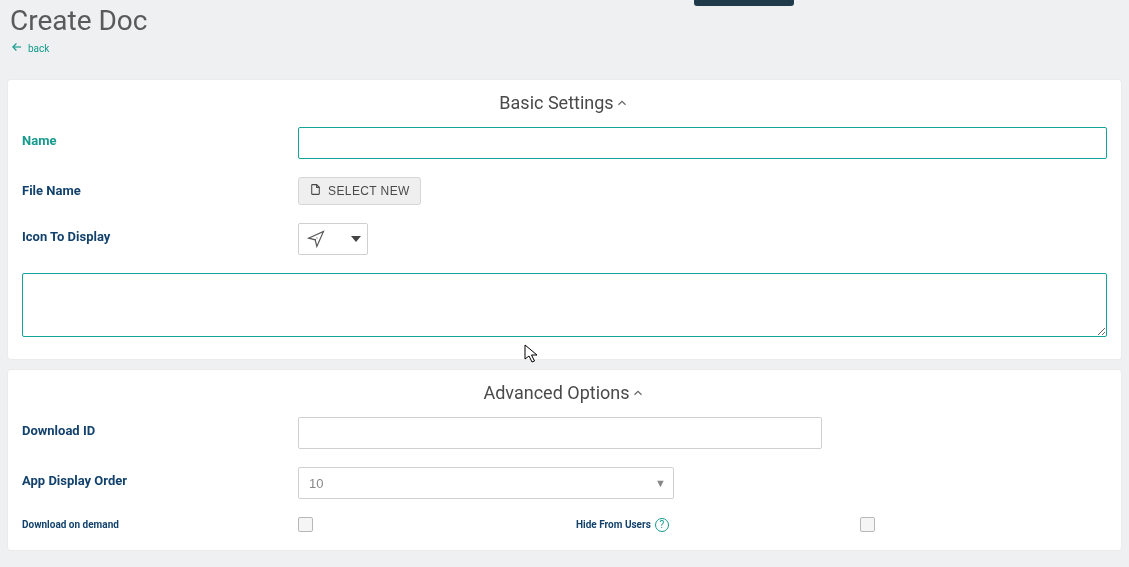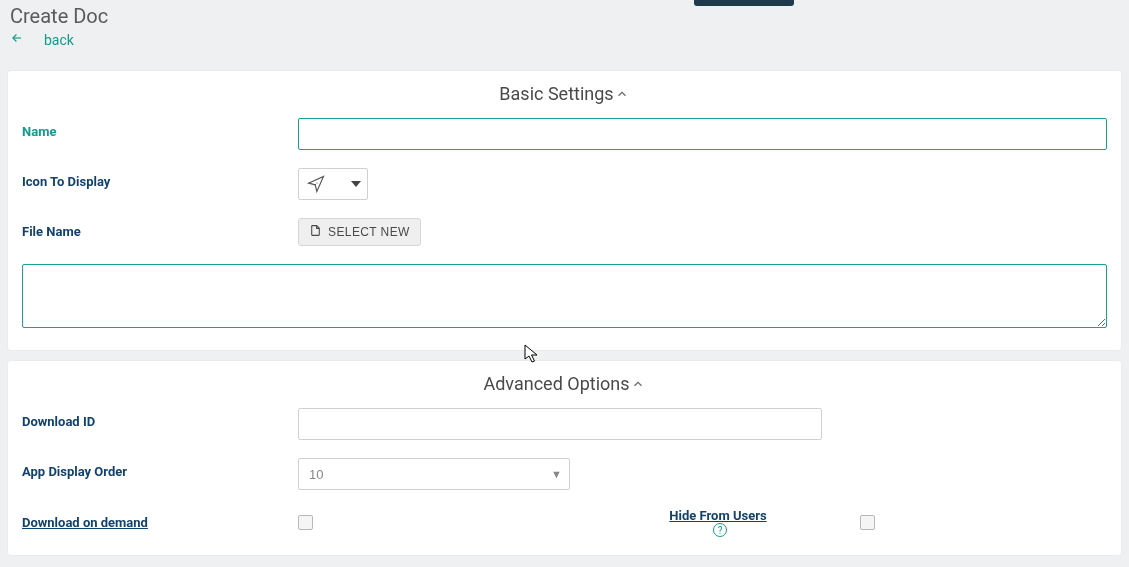--- a/index.html
+++ b/index.html
@@ -32,32 +32,32 @@
     position: absolute;
     left: 694px;
     top: 0;
     width: 100px;
     height: 6px;
     background: #1f3a4a;
     border-radius: 0 0 3px 3px;
   }
 
   .page-title {
-    font-size: 20px;
+    font-size: 28px;
     font-weight: 400;
     color: var(--text-dark);
     margin: 4px 0 2px 2px;
   }
 
   .back-link {
     display: inline-flex;
     align-items: center;
-    gap: 20px;
+    gap: 4px;
     color: var(--teal);
-    font-size: 14px;
+    font-size: 10px;
     text-decoration: none;
     margin-left: 2px;
     cursor: pointer;
   }
   .back-link svg { width: 14px; height: 14px; }
 
   .panel {
     background: var(--panel-bg);
     border-radius: 3px;
     margin-top: 22px;
@@ -169,21 +169,21 @@
   }
   .icon-picker .caret {
     width: 0; height: 0;
     border-left: 5px solid transparent;
     border-right: 5px solid transparent;
     border-top: 6px solid #444;
   }
 
   .select-wrap {
     position: relative;
-    width: 272px;
+    width: 376px;
   }
   .select-wrap select {
     width: 100%;
     height: 32px;
     border: 1px solid var(--border-gray);
     border-radius: 2px;
     background: #fff;
     padding: 4px 26px 4px 10px;
     font-size: 13px;
     color: #888;
@@ -201,24 +201,23 @@
 
   .two-col-row {
     display: flex;
     align-items: center;
   }
   .two-col-row .col {
     display: flex;
     align-items: center;
   }
   .two-col-row .col .lbl {
-    font-size: 13px;
+    font-size: 10px;
     font-weight: 700;
     color: var(--label-blue);
-    text-decoration: underline;
   }
   .checkbox {
     width: 15px; height: 15px;
     border: 1px solid #b8b8b8;
     background: #f5f5f5;
     border-radius: 2px;
     display: inline-block;
     cursor: pointer;
   }
   .help-icon {
@@ -272,49 +271,49 @@
     </div>
 
     <div class="form-row">
       <div class="form-label teal">Name</div>
       <div class="form-field">
         <input type="text" class="teal-input" value="" style="">
       </div>
     </div>
 
     <div class="form-row">
+      <div class="form-label">File Name</div>
+      <div class="form-field">
+        <button class="select-new-btn">
+          <span>
+            <svg viewBox="0 0 24 24" fill="none" stroke="currentColor" stroke-width="2">
+              <path d="M14 3H6a1 1 0 0 0-1 1v16a1 1 0 0 0 1 1h12a1 1 0 0 0 1-1V8z"></path>
+              <path d="M14 3v5h5"></path>
+            </svg>
+          </span>
+          <span>SELECT NEW</span>
+        </button>
+      </div>
+    </div>
+
+    <div class="form-row">
       <div class="form-label">Icon To Display</div>
       <div class="form-field">
         <div class="icon-picker">
           <span class="icon-slot">
             <svg viewBox="0 0 24 24" width="20" height="20" fill="none" stroke="currentColor" stroke-width="1.4">
               <path d="M3 11l18-8-8 18-2-8-8-2z"></path>
               <path d="M11 13l3-3" stroke-dasharray="1 1.6"></path>
             </svg>
           </span>
           <span class="caret"></span>
         </div>
       </div>
     </div>
 
-    <div class="form-row">
-      <div class="form-label">File Name</div>
-      <div class="form-field">
-        <button class="select-new-btn">
-          <span>
-            <svg viewBox="0 0 24 24" fill="none" stroke="currentColor" stroke-width="2">
-              <path d="M14 3H6a1 1 0 0 0-1 1v16a1 1 0 0 0 1 1h12a1 1 0 0 0 1-1V8z"></path>
-              <path d="M14 3v5h5"></path>
-            </svg>
-          </span>
-          <span>SELECT NEW</span>
-        </button>
-      </div>
-    </div>
-
     <div class="form-row" style="margin-bottom:0;">
       <div class="form-field">
         <textarea class="teal-textarea" value="" style=""></textarea>
       </div>
     </div>
   </div>
 
   
   <div class="panel">
     <div class="panel-header">
@@ -345,21 +344,21 @@
       </div>
     </div>
 
     <div class="two-col-row">
       <div class="col" style="width:276px;">
         <span class="lbl">Download on demand</span>
       </div>
       <div class="col" style="width:278px;">
         <span class="checkbox"></span>
       </div>
-      <div class="col" style="width:284px;flex-direction:column;">
+      <div class="col" style="width:284px;">
         <span class="lbl">Hide From Users</span>
         <span class="help-icon">?</span>
       </div>
       <div class="col">
         <span class="checkbox"></span>
       </div>
     </div>
   </div>
 
 </div>

